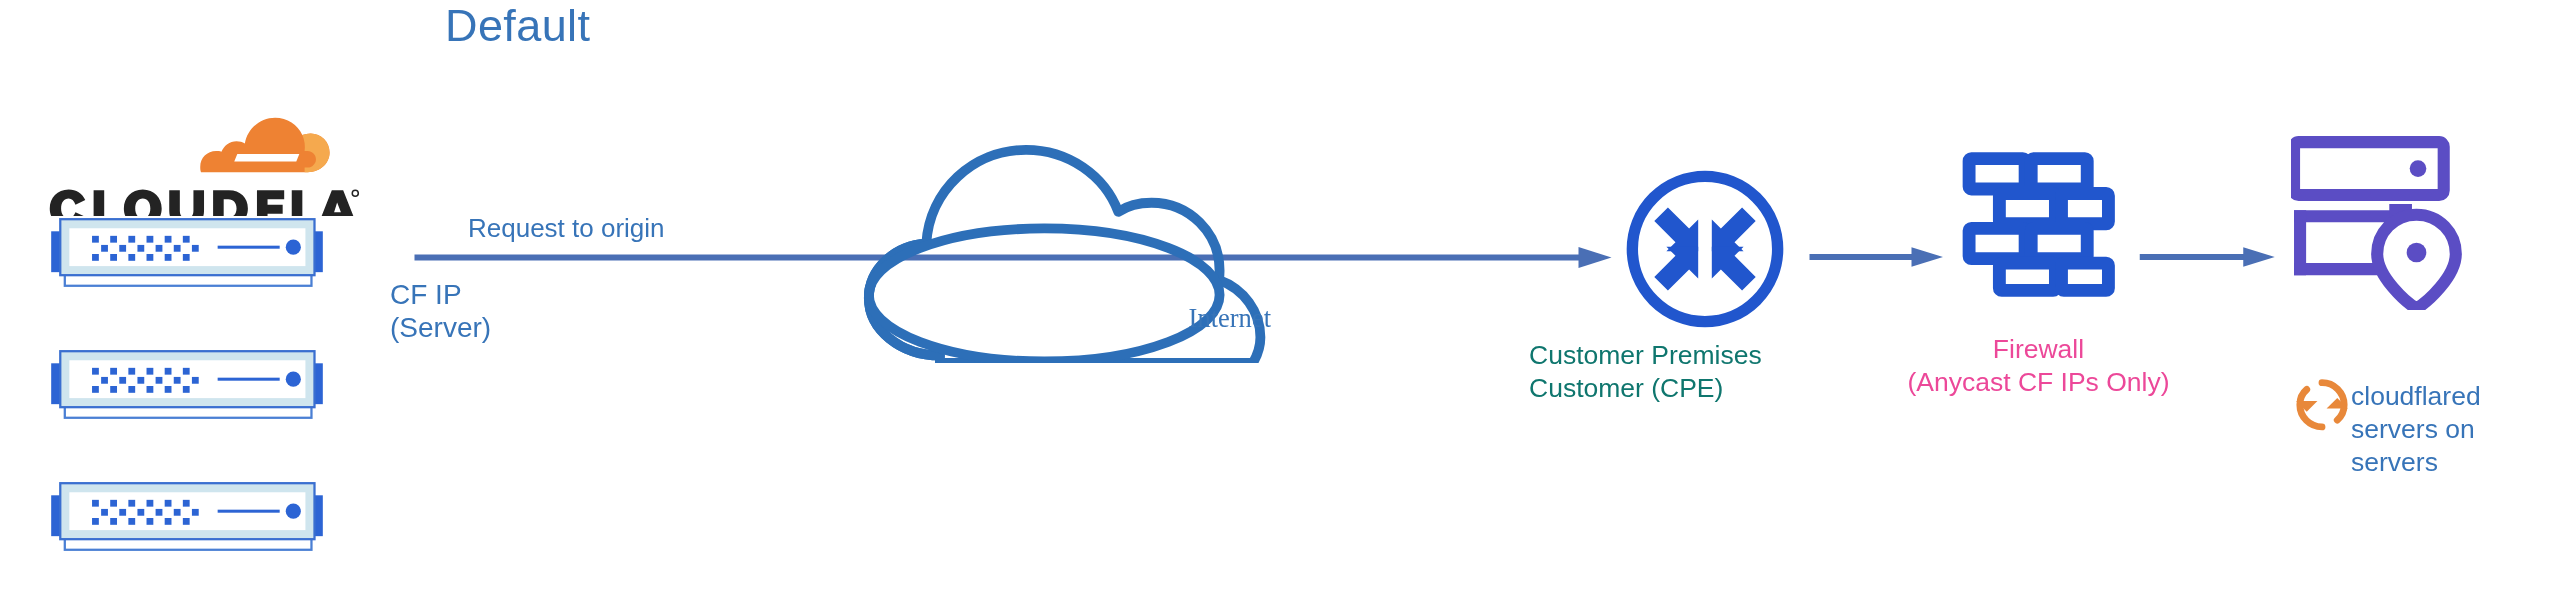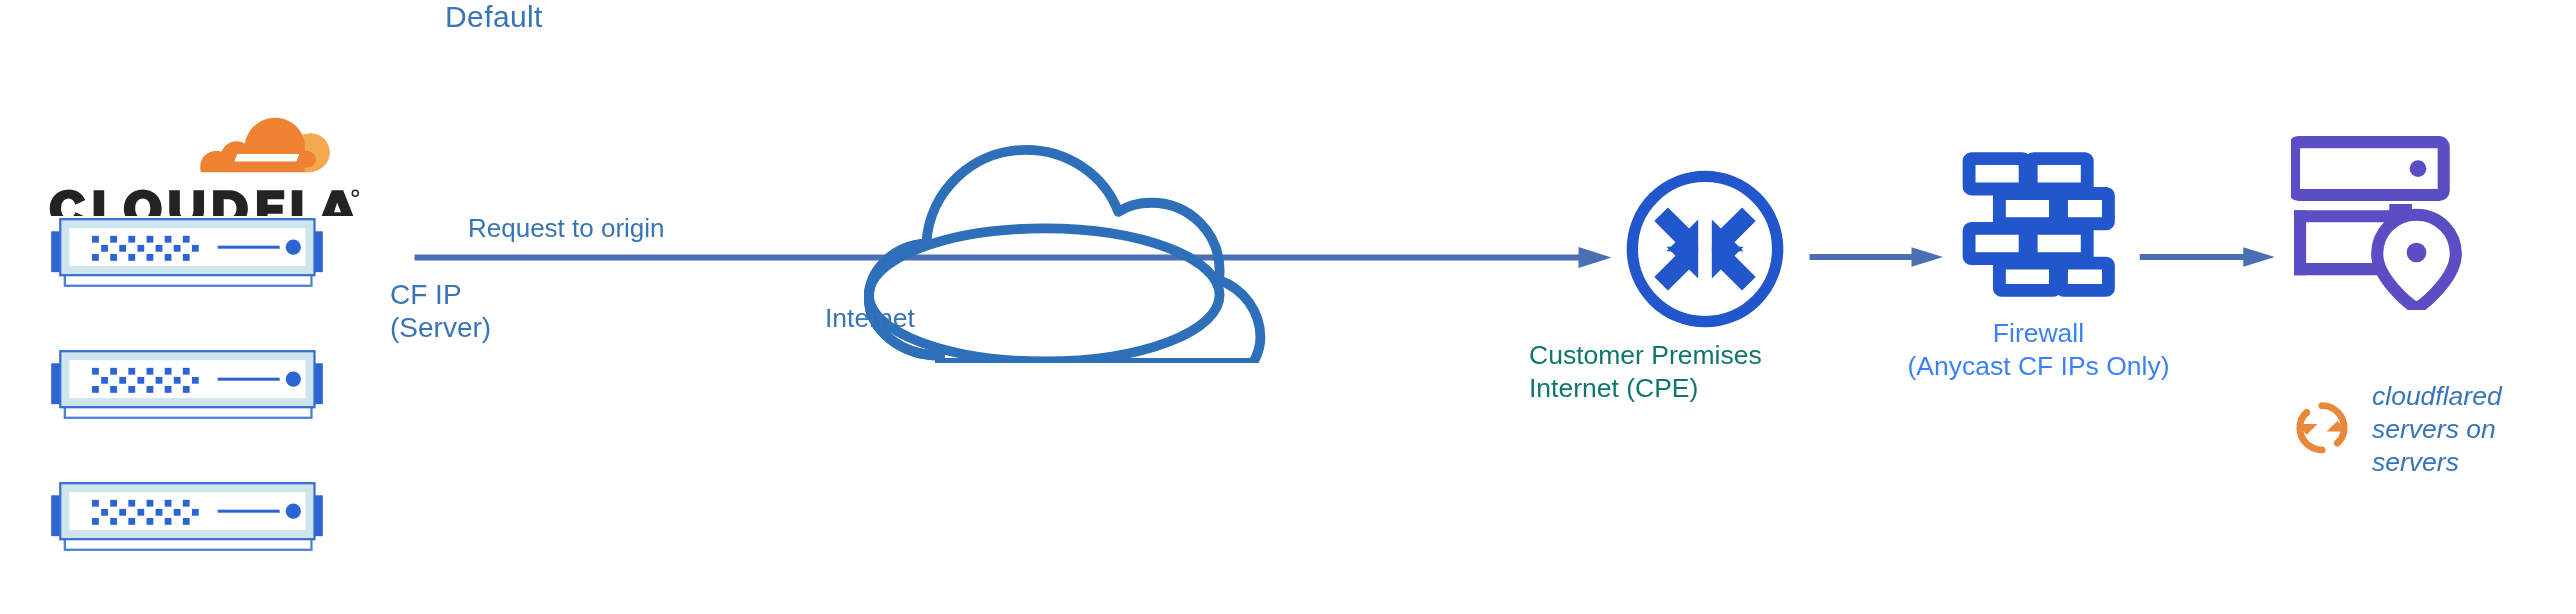--- a/index.html
+++ b/index.html
@@ -16,21 +16,21 @@
     height: 614px;
     background: #ffffff;
     overflow: hidden;
   }
   .abs { position: absolute; }
 
   
   #diagram-title {
     left: 445px;
     top: 0px;
-    font-size: 30px;
+    font-size: 45px;
     color: #3774b8;
     letter-spacing: 0.4px;
     white-space: nowrap;
   }
 
   
   #cf-logo { left: 42px; top: 95px; width: 318px; height: 121px; }
   #cf-logo svg { display: block; }
 
   
@@ -64,23 +64,24 @@
     white-space: nowrap;
   }
 
   
   #internet-cloud { left: 825px; top: 106px; width: 446px; height: 257px; }
   #internet-cloud svg { display: block; }
   #internet-label {
     left: 825px;
     top: 303px;
     width: 446px;
-    text-align: left;
-    font-size: 26.5px;
-    color: #3774b8;
+    text-align: right;
+    font-size: 26.5px;
+    color: #3774b8;
+    font-family: Liberation Serif, serif;
   }
 
   
   #cpe-icon { left: 1621px; top: 165px; width: 168px; height: 168px; }
   #cpe-icon svg { display: block; }
   #cpe-label {
     left: 1529px;
     top: 339px;
     width: 353px;
     font-size: 26.5px;
@@ -90,26 +91,26 @@
 
   
   #arrow-cpe-fw { left: 1809px; top: 245px; width: 136px; height: 27px; }
   #arrow-cpe-fw svg { display: block; }
 
   
   #firewall-icon { left: 1960px; top: 142px; width: 156px; height: 156px; }
   #firewall-icon svg { display: block; }
   #firewall-label {
     left: 1866px;
-    top: 317px;
+    top: 333px;
     width: 345px;
     text-align: center;
     font-size: 26.5px;
     line-height: 33px;
-    color: #3b82f6;
+    color: #ec4899;
   }
 
   
   #arrow-fw-origin { left: 2139px; top: 245px; width: 138px; height: 27px; }
   #arrow-fw-origin svg { display: block; }
 
   
   #origin-icon { left: 2291px; top: 136px; width: 189px; height: 174px; }
   #origin-icon svg { display: block; }
   #origin-label {
@@ -120,23 +121,22 @@
     font-size: 26.5px;
     color: #3774b8;
     white-space: nowrap;
   }
 
   
   #cloudflared-note {
     left: 2293px;
     top: 375px;
     display: flex;
-    align-items: center;
-    gap: 21px;
-    font-style: italic;
+    align-items: flex-start;
+    gap: 0;
   }
   #cloudflared-icon { width: 58px; height: 58px; flex: none; }
   #cloudflared-icon svg { display: block; }
   #cloudflared-text {
     font-size: 26.5px;
     line-height: 33px;
     color: #3774b8;
     width: 189px;
     padding-top: 4.5px;
   }
@@ -311,21 +311,21 @@
       <g fill="#2156cd">
         <path d="M62 56 L90 84 L102 72 L102 114 L60 114 L72 102 L44 74 Z"></path>
         <path d="M160 56 L132 84 L120 72 L120 114 L162 114 L150 102 L178 74 Z"></path>
         <path d="M62 166 L90 138 L102 150 L102 108 L60 108 L72 120 L44 148 Z"></path>
         <path d="M160 166 L132 138 L120 150 L120 108 L162 108 L150 120 L178 148 Z"></path>
       </g>
     </svg>
   </div>
   <div class="abs" id="cpe-label">
     <div>Customer Premises</div>
-    <div>Internet (CPE)</div>
+    <div>Customer (CPE)</div>
   </div>
 
   <div class="abs" id="arrow-cpe-fw">
     <svg width="136" height="27" viewBox="0 0 180 36" xmlns="http://www.w3.org/2000/svg">
       <rect x="0" y="12" width="142" height="8" fill="#4a6fb5"></rect>
       <polygon points="136,3 178,16 136,29" fill="#4a6fb5"></polygon>
     </svg>
   </div>
 
   <div class="abs" id="firewall-icon">

